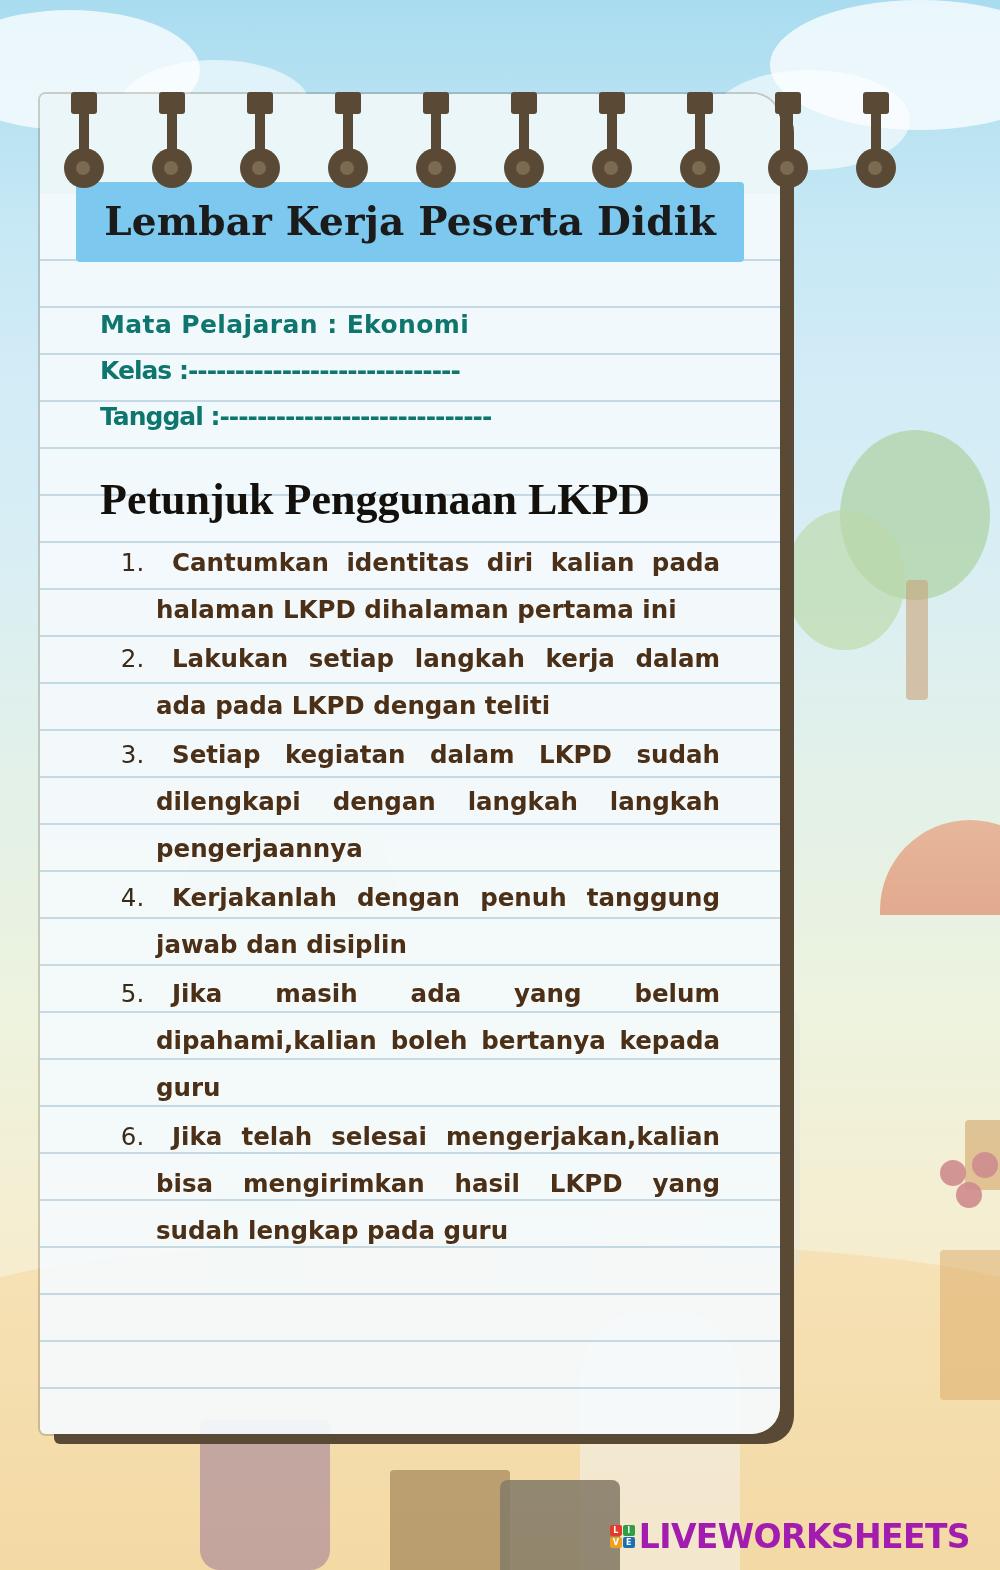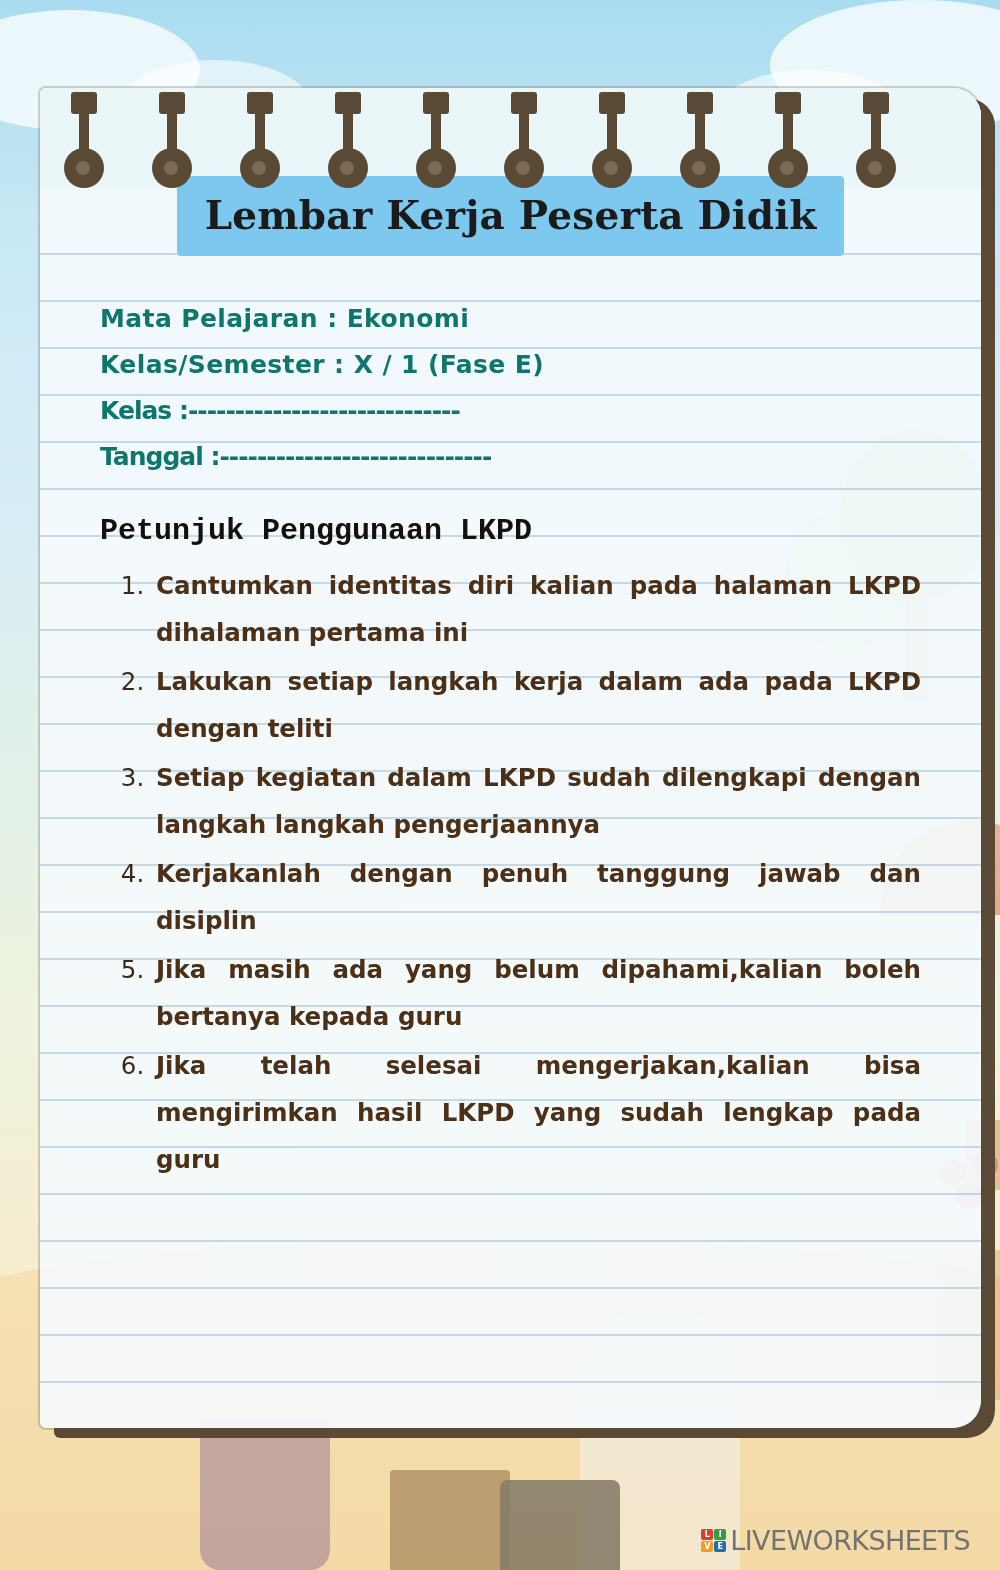--- a/index.html
+++ b/index.html
@@ -83,22 +83,22 @@
   .person-front {
     position:absolute; left: 520px; top: 520px; width: 160px; height: 300px;
     background:#f2f4f6; border-radius: 70px 70px 0 0; opacity:.9;
   }
   .berry { position:absolute; width: 26px; height: 26px; border-radius:50%; background:#b03a54; opacity:.9;}
 
   
   .sheet {
     position: absolute;
     left: 40px;
-    top: 88px;
-    width: 941px;
+    top: 94px;
+    width: 740px;
     height: 1340px;
     background: rgba(244, 250, 252, 0.93);
     border-radius: 6px 28px 28px 6px;
     box-shadow: 14px 10px 0 0 #5a4a35, 0 0 0 2px rgba(90,74,53,.25);
     overflow: hidden;
   }
   .sheet::before {
     
     content: "";
     position: absolute;
@@ -165,65 +165,65 @@
     font-weight: bold;
     letter-spacing: .4px;
     line-height: 46px;
     white-space: nowrap;
     color:#0f766e;
   }
   .dashes { letter-spacing: -1px; }
 
   .section-title {
     margin-top: 34px;
-    font-family: Liberation Mono, monospace;
-    font-weight: bold;
-    font-size: 30px;
+    font-family: Liberation Serif, serif;
+    font-weight: bold;
+    font-size: 44px;
     color: #14100c;
   }
 
   ol.instructions {
     margin: 14px 0 0 0;
     padding-left: 52px;
     color: #4b2f16;
   }
   ol.instructions li {
     font-size: 24.5px;
     font-weight: bold;
     line-height: 47px;
     text-align: justify;
     text-justify: inter-word;
     margin-bottom: 2px;
     padding-left: 4px;
   }
   ol.instructions li::marker { font-weight: normal; color:#3a2a18; }
-  ol.instructions li span.txt { display: inline; }
+  ol.instructions li span.txt { display: inline; margin-left: 16px; }
 
   
   .lw-logo {
     position: absolute;
     right: 30px;
     bottom: 14px;
     display: flex;
     align-items: center;
     gap: 4px;
     z-index: 8;
   }
   .lw-badge { display: flex; flex-direction: column; gap: 1px; }
   .lw-badge .row { display: flex; gap: 1px; }
   .lw-badge i {
     width: 12px; height: 11px; display:block; border-radius:2px;
     font-style: normal; font-size: 8px; line-height: 11px; color: #fff; text-align:center;
     font-family: "DejaVu Sans", sans-serif; font-weight: bold;
   }
   .lw-text {
     font-family: "DejaVu Sans", sans-serif;
-    font-weight: normal;
-    font-size: 27px;
-    color: #737373;
+    font-weight: bold;
+    font-size: 33px;
+    color: #a21caf;
     letter-spacing: -.6px;
   }
 </style>
 </head>
 <body>
 
 <div class="bg-layer">
   <div class="sky-strip"></div>
   <div class="cloud c1"></div>
   <div class="cloud c2"></div>
@@ -256,21 +256,20 @@
   <div class="sheet-top-band"></div>
 
   <div class="content">
 
     <div class="title-wrap">
       <div class="title">Lembar Kerja Peserta Didik</div>
     </div>
 
     <div class="meta">
       <div class="meta-row">Mata Pelajaran : Ekonomi</div>
-      <div class="meta-row">Kelas/Semester : X / 1 (Fase E)</div>
       <div class="meta-row dashes">Kelas :-----------------------------</div>
       <div class="meta-row dashes">Tanggal :-----------------------------</div>
     </div>
 
     <div class="section-title">Petunjuk Penggunaan LKPD</div>
 
     <ol class="instructions">
       <li><span class="txt">Cantumkan identitas diri kalian pada halaman LKPD dihalaman pertama ini</span></li>
       <li><span class="txt">Lakukan setiap langkah kerja dalam ada pada LKPD dengan teliti</span></li>
       <li><span class="txt">Setiap kegiatan dalam LKPD sudah dilengkapi dengan langkah langkah pengerjaannya</span></li>

